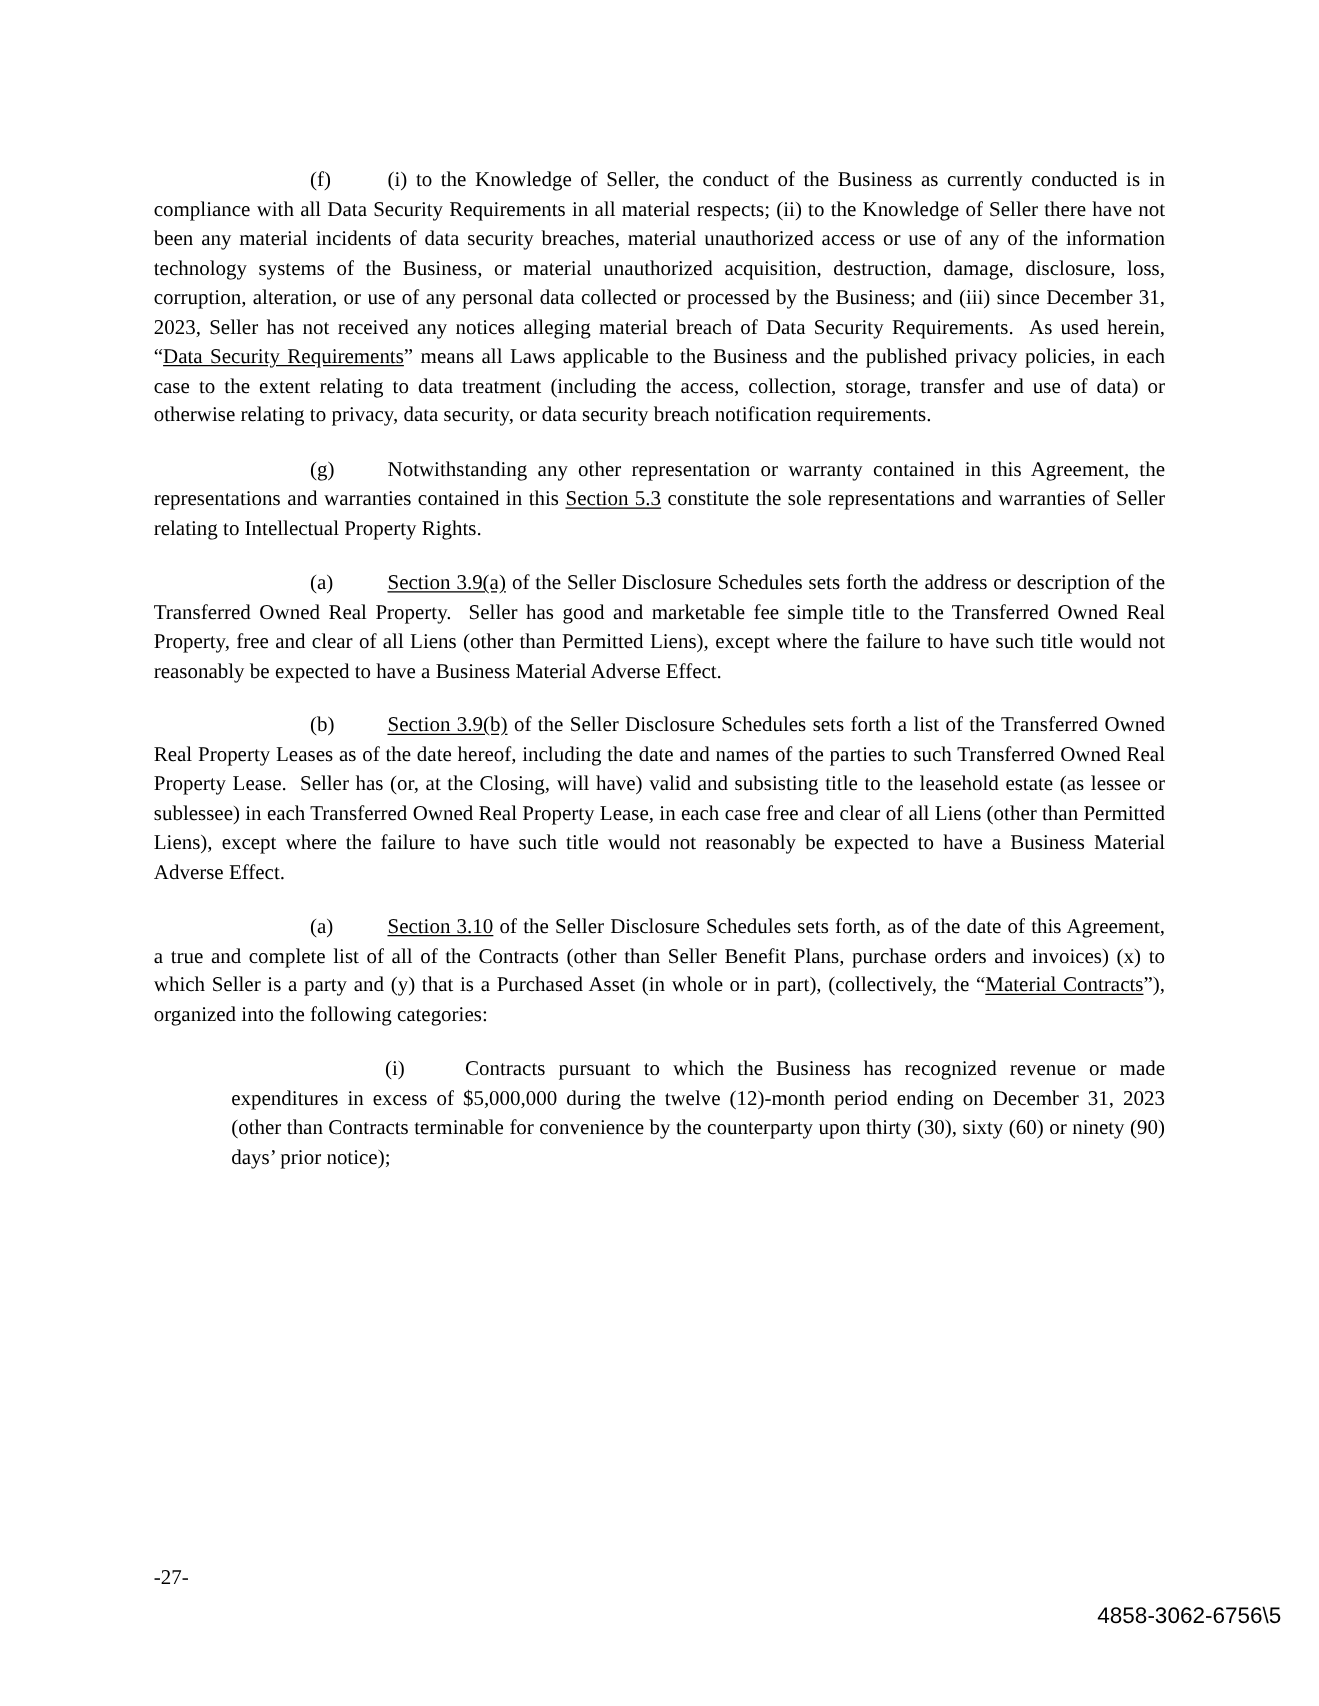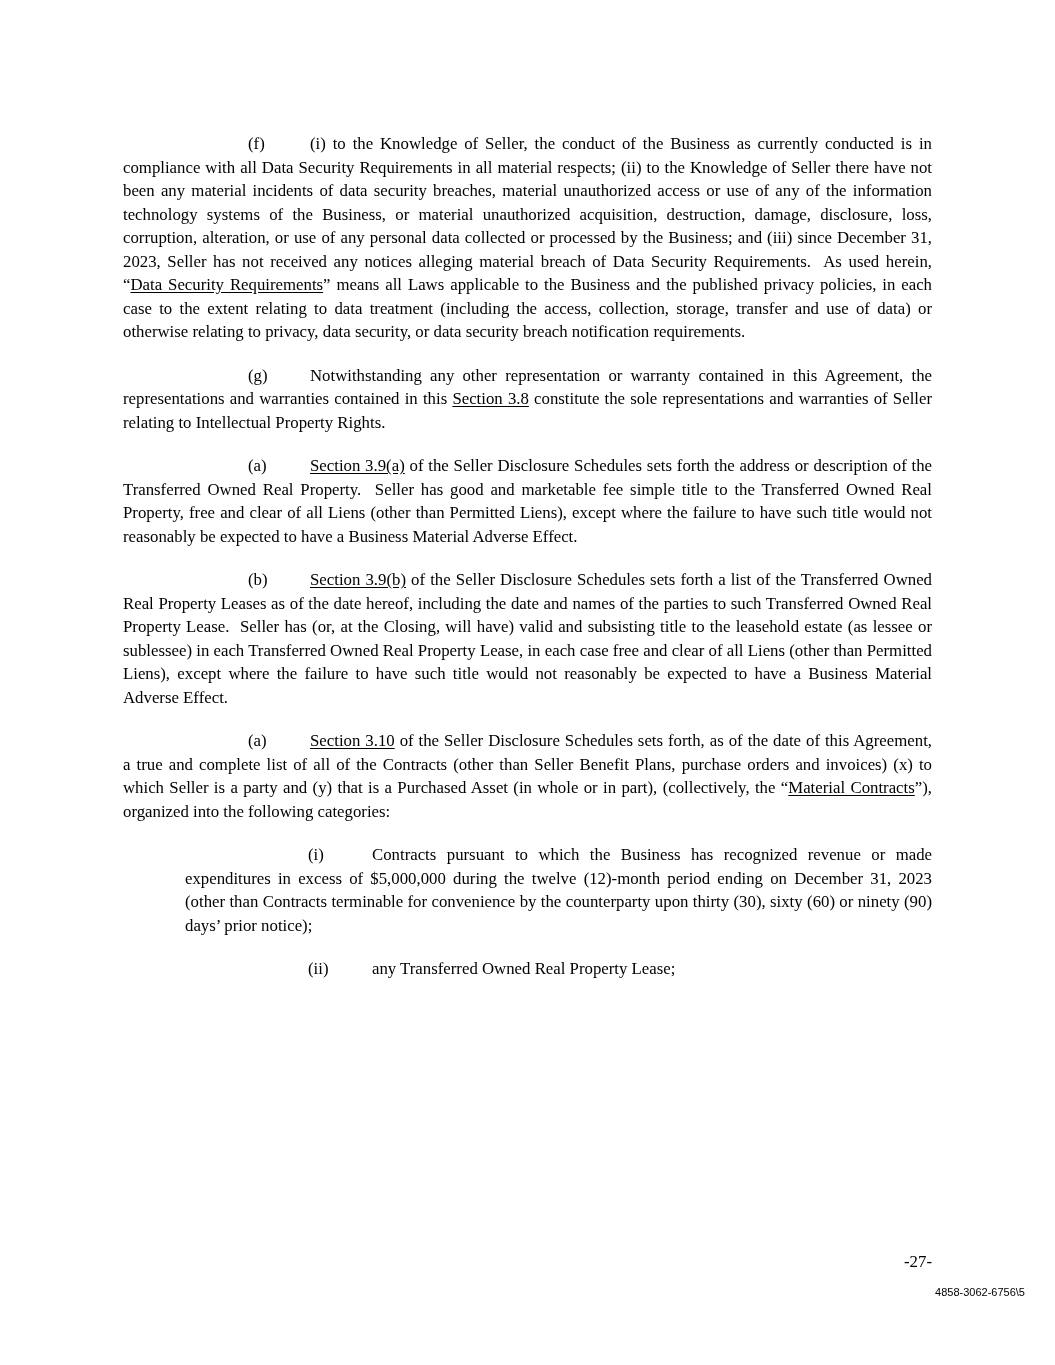--- a/index.html
+++ b/index.html
@@ -37,40 +37,39 @@
   .sub .plabel { width: 64px; }
   .u {
     text-decoration: underline;
     text-underline-offset: 2px;
   }
   .page-number {
     position: absolute;
     left: 123px;
     right: 123px;
     top: 1250px;
-    text-align: right;
+    text-align: left;
   }
   .doc-footer {
     position: absolute;
     right: 30px;
     top: 1284px;
     font-family: "Liberation Sans", "DejaVu Sans", sans-serif;
-    font-size: 11px;
+    font-size: 18px;
     line-height: 16px;
     color: #000000;
   }
 </style>
 </head>
 <body>
 
 <div class="page">
   <main class="doc-body">
       <p class="para main"><span class="plabel">(f)</span><span>(i) to the Knowledge of Seller, the conduct of the Business as currently conducted is in compliance with all Data Security Requirements in all material respects; (ii) to the Knowledge of Seller there have not been any material incidents of data security breaches, material unauthorized access or use of any of the information technology systems of the Business, or material unauthorized acquisition, destruction, damage, disclosure, loss, corruption, alteration, or use of any personal data collected or processed by the Business; and (iii) since December 31, 2023, Seller has not received any notices alleging material breach of Data Security Requirements.&nbsp; As used herein, “</span><span class="u">Data Security Requirements</span><span>” means all Laws applicable to the Business and the published privacy policies, in each case to the extent relating to data treatment (including the access, collection, storage, transfer and use of data) or otherwise relating to privacy, data security, or data security breach notification requirements.</span></p>
-      <p class="para main"><span class="plabel">(g)</span><span>Notwithstanding any other representation or warranty contained in this Agreement, the representations and warranties contained in this </span><span class="u">Section 3.8</span><span> constitute the sole representations and warranties of Seller relating to Intellectual Property Rights.</span></p>
+      <p class="para main"><span class="plabel">(g)</span><span>Notwithstanding any other representation or warranty contained in this Agreement, the representations and warranties contained in this </span><span class="u">Section 5.3</span><span> constitute the sole representations and warranties of Seller relating to Intellectual Property Rights.</span></p>
       <p class="para main"><span class="plabel">(a)</span><span class="u">Section 3.9(a)</span><span> of the Seller Disclosure Schedules sets forth the address or description of the Transferred Owned Real Property.&nbsp; Seller has good and marketable fee simple title to the Transferred Owned Real Property, free and clear of all Liens (other than Permitted Liens), except where the failure to have such title would not reasonably be expected to have a Business Material Adverse Effect.</span></p>
       <p class="para main"><span class="plabel">(b)</span><span class="u">Section 3.9(b)</span><span> of the Seller Disclosure Schedules sets forth a list of the Transferred Owned Real Property Leases as of the date hereof, including the date and names of the parties to such Transferred Owned Real Property Lease.&nbsp; Seller has (or, at the Closing, will have) valid and subsisting title to the leasehold estate (as lessee or sublessee) in each Transferred Owned Real Property Lease, in each case free and clear of all Liens (other than Permitted Liens), except where the failure to have such title would not reasonably be expected to have a Business Material Adverse Effect.</span></p>
       <p class="para main"><span class="plabel">(a)</span><span class="u">Section 3.10</span><span> of the Seller Disclosure Schedules sets forth, as of the date of this Agreement, a true and complete list of all of the Contracts (other than Seller Benefit Plans, purchase orders and invoices) (x) to which Seller is a party and (y) that is a Purchased Asset (in whole or in part), (collectively, the “</span><span class="u">Material Contracts</span><span>”), organized into the following categories:</span></p>
       <p class="para sub"><span class="plabel">(i)</span><span>Contracts pursuant to which the Business has recognized revenue or made expenditures in excess of $5,000,000 during the twelve (12)-month period ending on December 31, 2023 (other than Contracts terminable for convenience by the counterparty upon thirty (30), sixty (60) or ninety (90) days’ prior notice);</span></p>
-      <p class="para sub"><span class="plabel">(ii)</span><span>any Transferred Owned Real Property Lease;</span></p>
     </main>
   <div class="page-number">-27-</div>
   <div class="doc-footer">4858-3062-6756\5</div>
 </div>
 
 </body></html>

